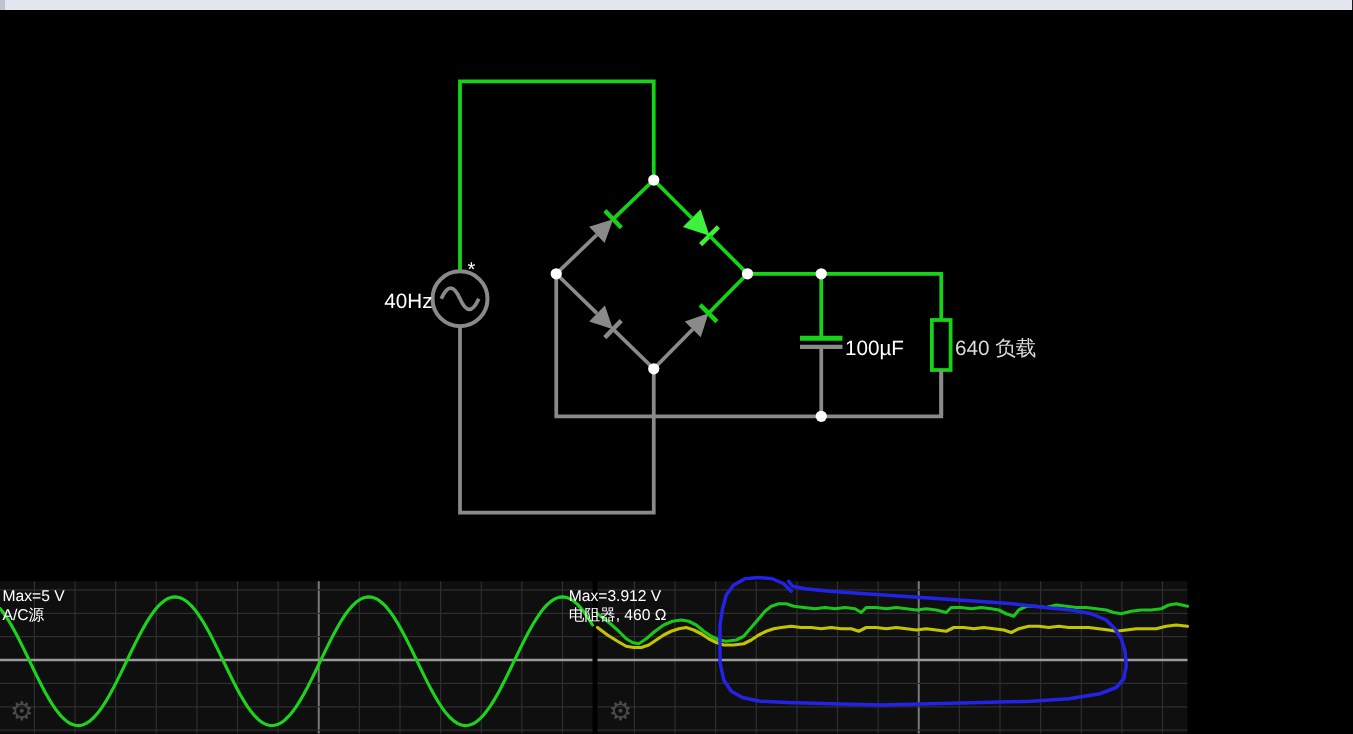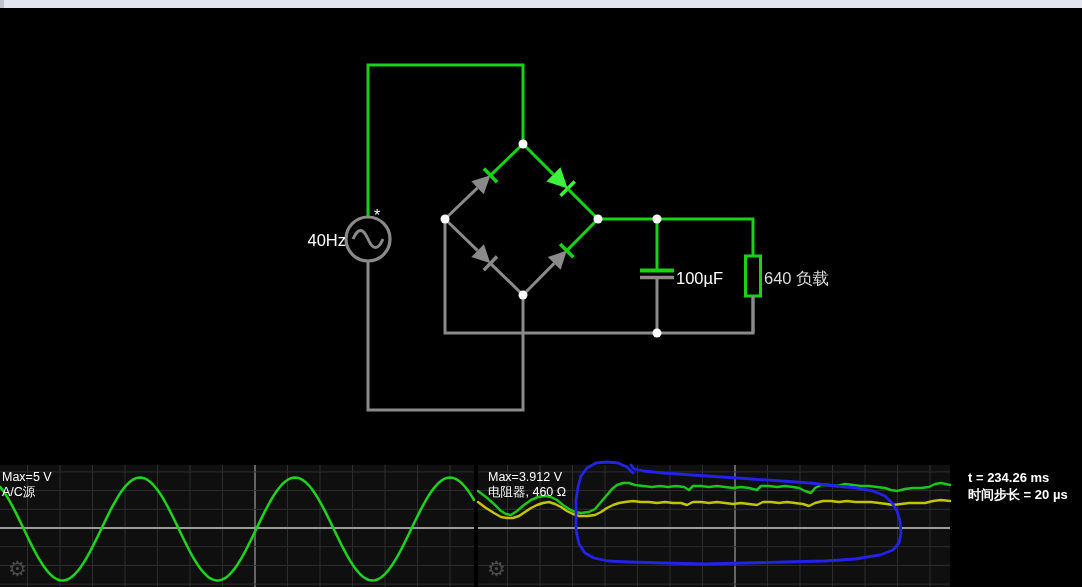--- a/index.html
+++ b/index.html
@@ -8,21 +8,21 @@
   .topstrip{position:absolute;top:0;left:0;width:1082px;height:8px;background:#e3e6ef;}
   .topstrip-notch{position:absolute;top:0;left:0;width:4px;height:8px;background:#bfc3cf;}
   #circuit-svg{position:absolute;left:0;top:0;}
   .scope{position:absolute;top:465px;height:122px;}
   #scope-left{left:0;width:474px;}
   #scope-right{left:478px;width:472px;}
   .scope svg{overflow:visible;display:block;}
   .scope-label{position:absolute;color:#fff;font-size:12.5px;line-height:15px;z-index:5;}
   .scope-label div{white-space:pre;}
   #label-left{left:2px;top:470px;}
-  #label-right{left:488px;top:470px;}
+  #label-right{left:455px;top:470px;}
   .sim-info{position:absolute;left:968px;top:470px;color:#fff;font-size:13px;
             font-weight:bold;line-height:16.5px;z-index:5;}
   .gear{position:absolute;color:#4a4a4a;font-size:21px;z-index:6;
         font-family:"DejaVu Sans","Liberation Sans",sans-serif;cursor:pointer;user-select:none;}
   #gear-left{left:8px;top:557px;}
   #gear-right{left:487px;top:557px;}
 </style>
 </head>
 <body>
 
@@ -165,21 +165,17 @@
 
   <div id="label-left" class="scope-label">
     <div>Max=5 V</div>
     <div>A/C源</div>
   </div>
   <div id="label-right" class="scope-label">
     <div>Max=3.912 V</div>
     <div>电阻器, 460 Ω</div>
   </div>
 
-  <div class="sim-info">
-    <div>t = 234.26 ms</div>
-    <div>时间步长 = 20 µs</div>
-  </div>
 
   <span id="gear-left" class="gear">⚙</span>
   <span id="gear-right" class="gear">⚙</span>
 
 </div>
 
 </body></html>

